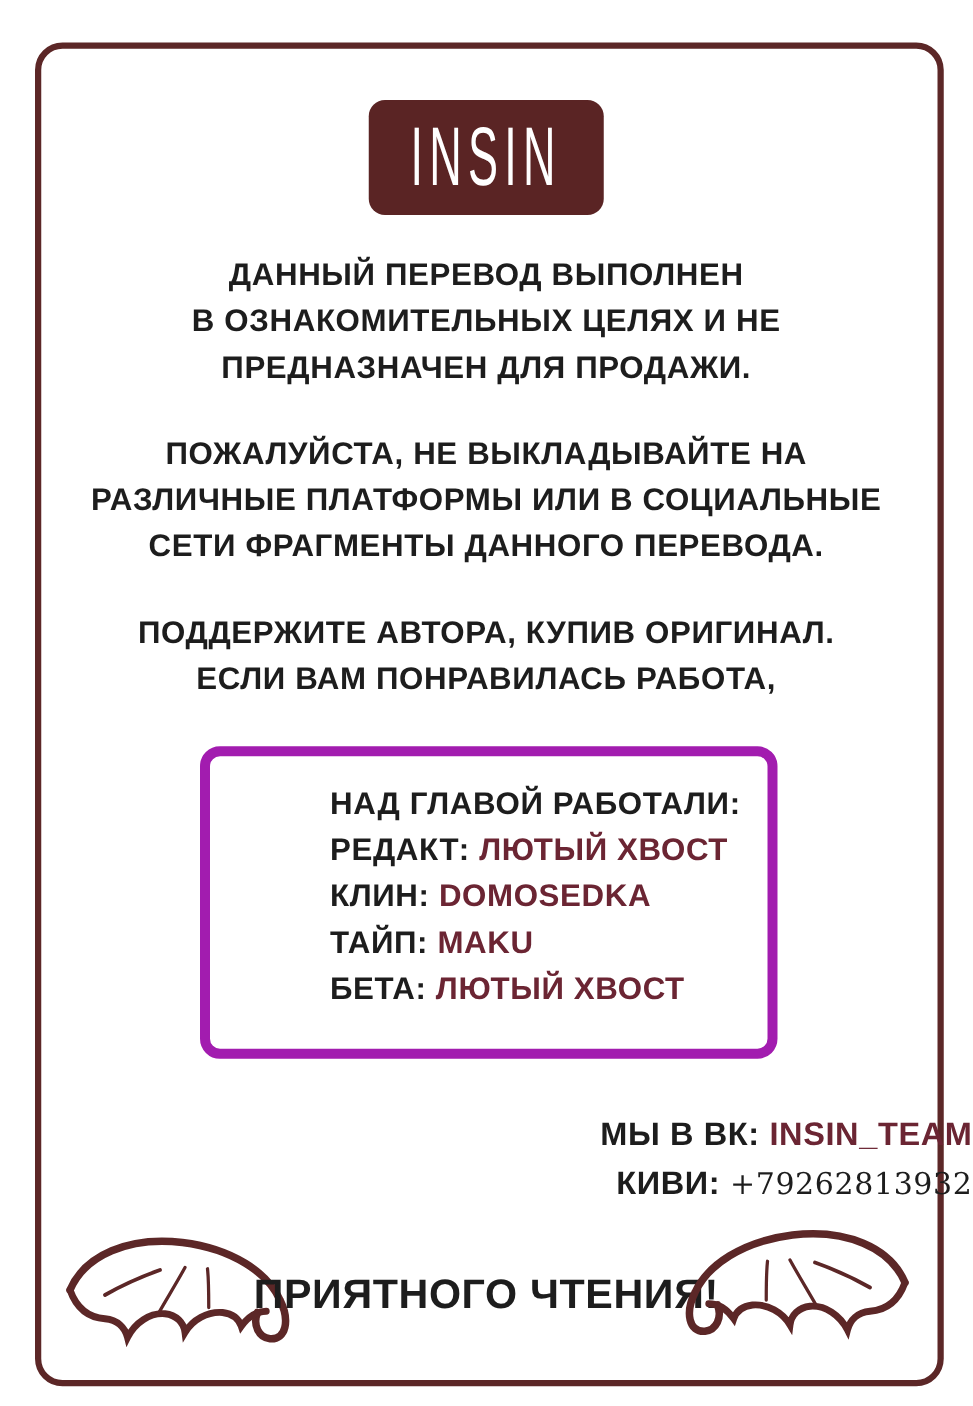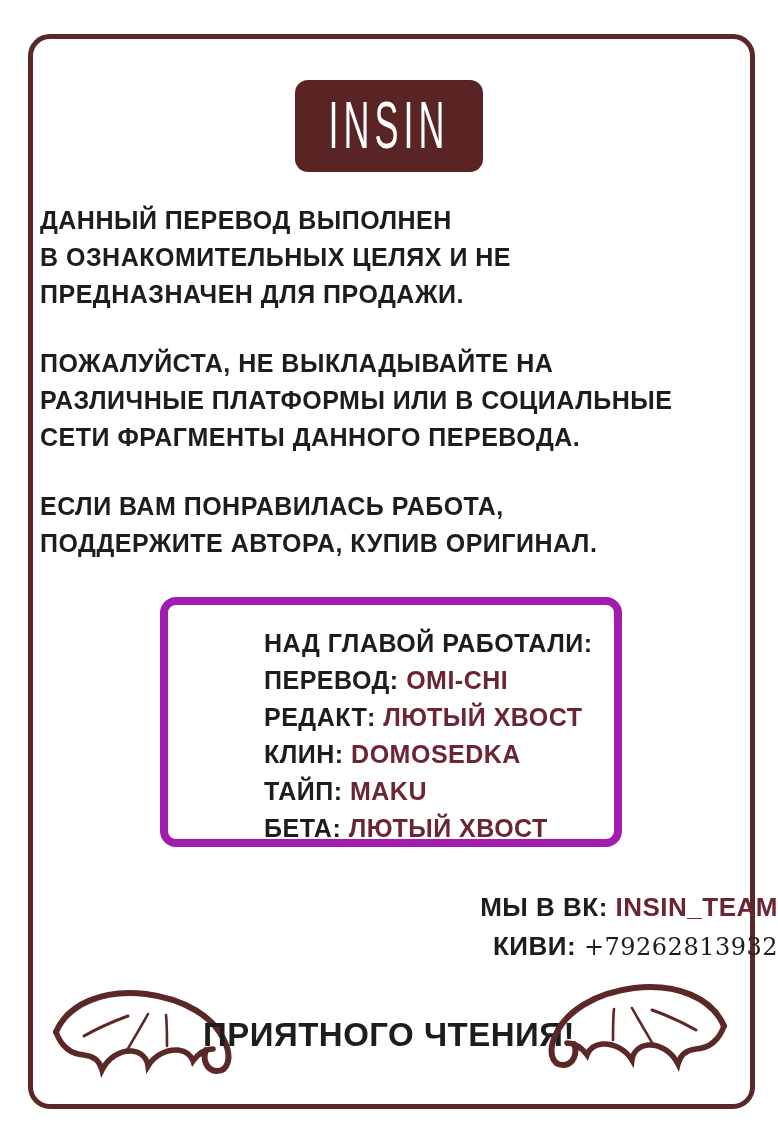--- a/index.html
+++ b/index.html
@@ -14,21 +14,21 @@
   .logo{
     position:absolute;left:50%;top:68px;transform:translateX(-50%);
     width:188px;height:92px;background:#5a2424;border-radius:13px;
     display:flex;align-items:center;justify-content:center;
   }
   .logo-text{
     color:#ffffff;font-size:36px;letter-spacing:5px;font-weight:normal;
     transform:scaleY(1.85);display:inline-block;line-height:1;
   }
   .para{
-    position:absolute;left:40px;right:40px;text-align:left;
+    position:absolute;left:40px;right:40px;text-align:center;
     color:#1d1d1d;font-size:25px;line-height:37px;letter-spacing:.5px;font-weight:bold;
   }
   .para-1{top:190px;}
   .para-2{top:333px;}
   .para-3{top:476px;}
   .credits-box{
     position:absolute;left:160px;top:585px;width:462px;height:250px;
     border:8px solid #a21caf;border-radius:16px;background:#ffffff;
     box-sizing:border-box;padding:20px 20px 0 96px;
   }
@@ -69,30 +69,26 @@
     <div>ПРЕДНАЗНАЧЕН ДЛЯ ПРОДАЖИ.</div>
   </div>
 
   <div class="para para-2">
     <div>ПОЖАЛУЙСТА, НЕ ВЫКЛАДЫВАЙТЕ НА</div>
     <div>РАЗЛИЧНЫЕ ПЛАТФОРМЫ ИЛИ В СОЦИАЛЬНЫЕ</div>
     <div>СЕТИ ФРАГМЕНТЫ ДАННОГО ПЕРЕВОДА.</div>
   </div>
 
   <div class="para para-3">
+    <div>ПОДДЕРЖИТЕ АВТОРА, КУПИВ ОРИГИНАЛ.</div>
     <div>ЕСЛИ ВАМ ПОНРАВИЛАСЬ РАБОТА,</div>
-    <div>ПОДДЕРЖИТЕ АВТОРА, КУПИВ ОРИГИНАЛ.</div>
   </div>
 
   <div class="credits-box">
     <div class="credit-line">НАД ГЛАВОЙ РАБОТАЛИ:</div>
-    <div class="credit-line">
-      <span>ПЕРЕВОД:</span>
-      <span class="credit-value">OMI-CHI</span>
-    </div>
     <div class="credit-line">
       <span>РЕДАКТ:</span>
       <span class="credit-value">ЛЮТЫЙ ХВОСТ</span>
     </div>
     <div class="credit-line">
       <span>КЛИН:</span>
       <span class="credit-value">DOMOSEDKA</span>
     </div>
     <div class="credit-line">
       <span>ТАЙП:</span>

